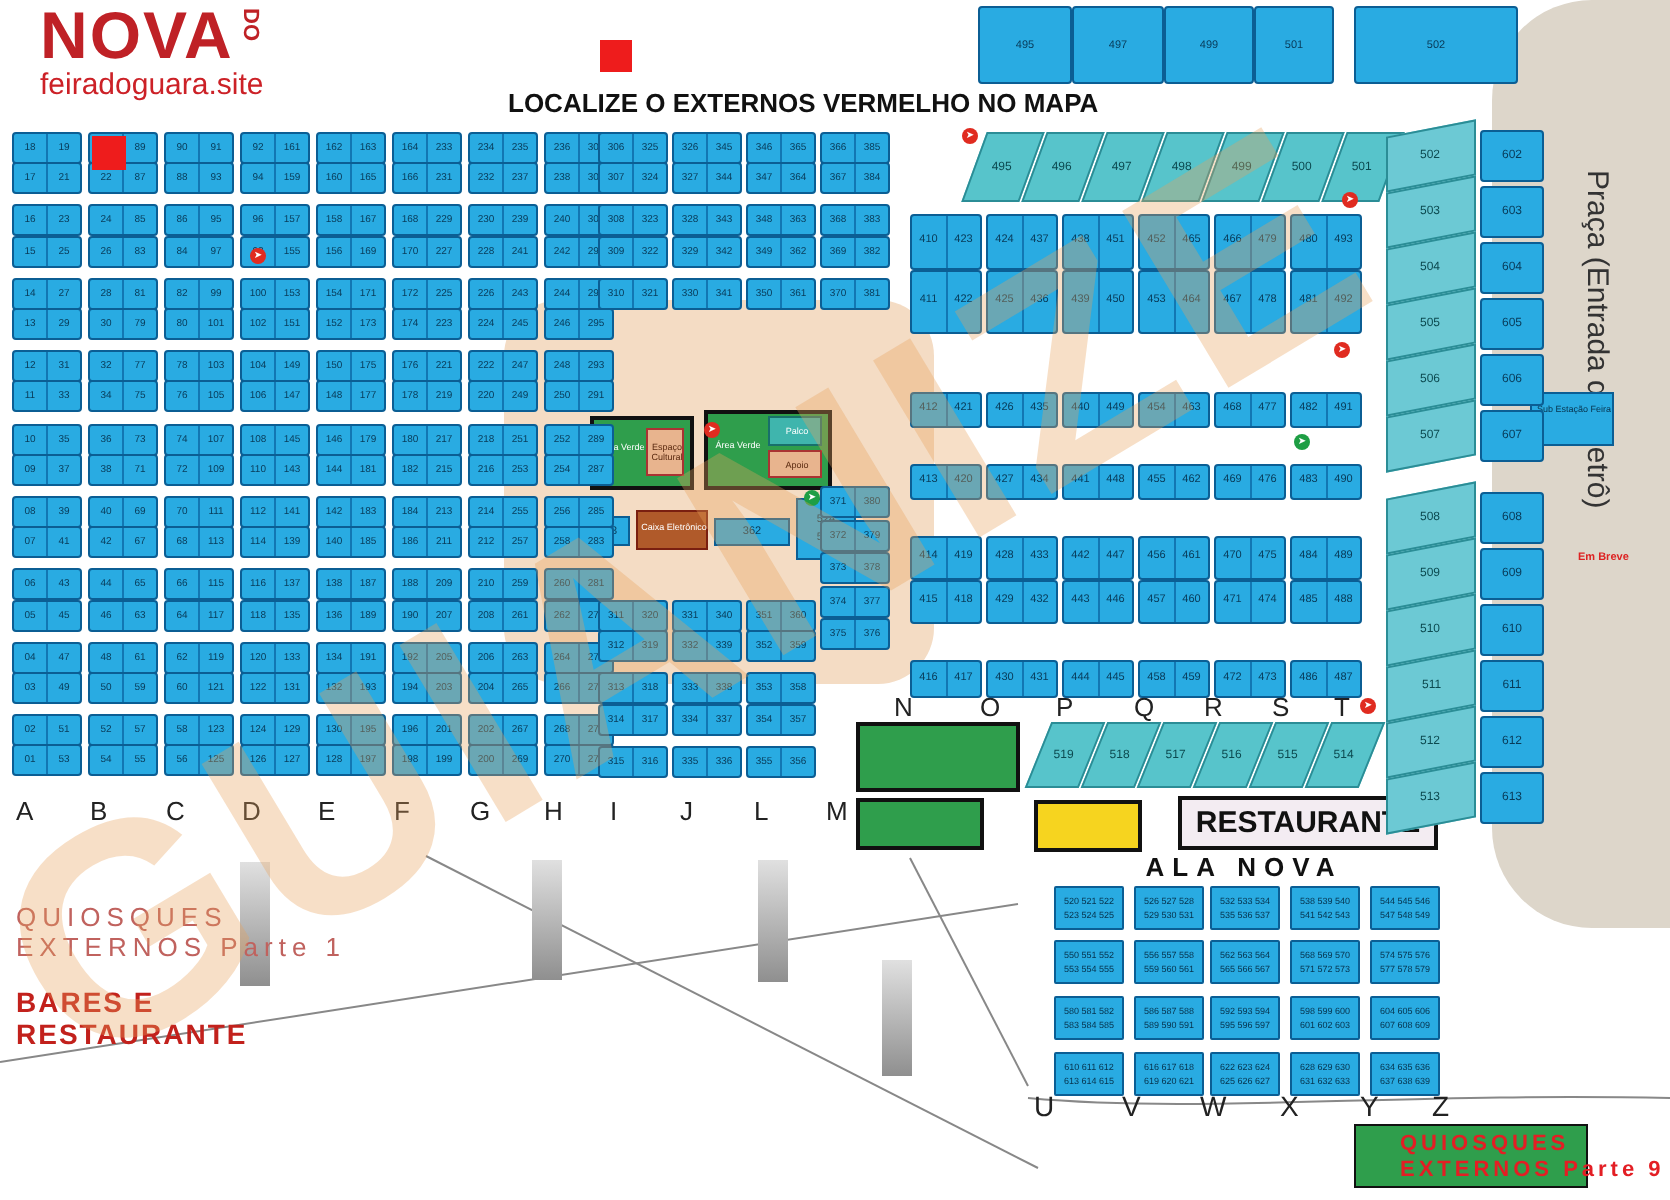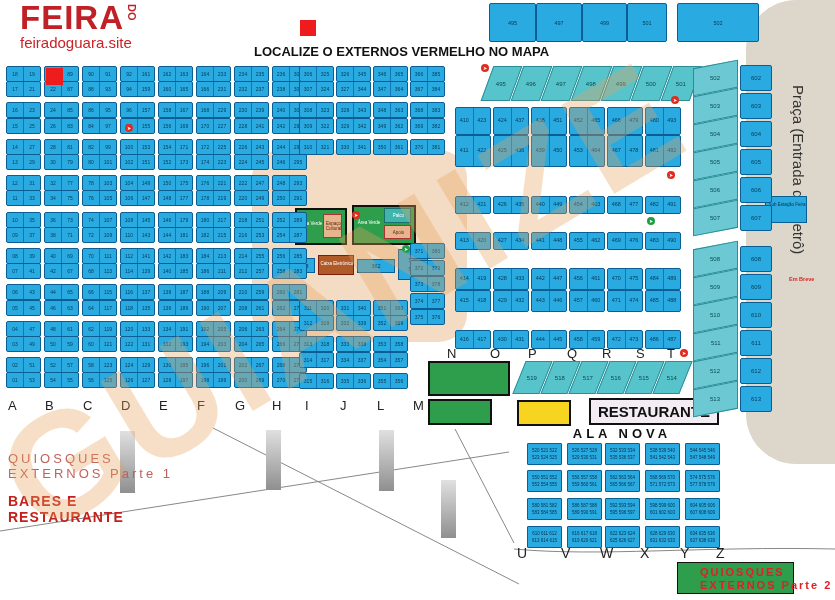--- a/index.html
+++ b/index.html
@@ -34,21 +34,21 @@
 
   <svg class="c" style="left:0;top:0;width:835px;height:600px;z-index:5;" viewBox="0 0 835 600">
     <line x1="0" y1="531" x2="509" y2="452" stroke="#888" stroke-width="1"></line>
     <line x1="213" y1="428" x2="519" y2="584" stroke="#888" stroke-width="1"></line>
     <line x1="455" y1="429" x2="514" y2="543" stroke="#888" stroke-width="1"></line>
     <path d="M514,549 C600,557 700,546 835,549" stroke="#888" stroke-width="1" fill="none"></path>
   </svg>
 
   <div class="c" style="left:20px;top:4px;width:180px;z-index:20;">
     <div style="display:flex;align-items:flex-start;">
-      <span style="font-size:33px;font-weight:900;color:#bf2126;letter-spacing:1px;line-height:0.85;">FEIRA</span>
+      <span style="font-size:33px;font-weight:900;color:#bf2126;letter-spacing:1px;line-height:0.85;">NOVA</span>
       <span style="font-size:11px;font-weight:900;color:#bf2126;writing-mode:vertical-rl;line-height:1;margin-left:2px;">DO</span>
     </div>
     <div style="font-size:15px;color:#cc2127;margin-top:2px;">feiradoguara.site</div>
   </div>
 
   <div class="c" style="left:300px;top:20px;width:16px;height:16px;background:#ee1c1c;z-index:20;"></div>
   <div class="c" style="left:254px;top:44px;font-size:13px;font-weight:bold;color:#111;z-index:20;">LOCALIZE O EXTERNOS VERMELHO NO MAPA</div>
 
   <div class="c" style="left:46px;top:68px;width:17px;height:17px;background:#ee1c1c;z-index:25;"></div>
 
@@ -105,21 +105,21 @@
     <div>EXTERNOS Parte 1</div>
   </div>
   <div class="c" style="left:8px;top:493px;color:#c2211c;font-size:14px;font-weight:bold;letter-spacing:1px;line-height:1.15;z-index:10;">
     <div>BARES E</div>
     <div>RESTAURANTE</div>
   </div>
 
   <div class="greenbox" style="left:677px;top:562px;width:115px;height:30px;border:1px solid #111;z-index:8;"></div>
   <div class="c" style="left:700px;top:566px;color:#e31e24;font-size:11px;font-weight:bold;letter-spacing:2px;line-height:1.2;z-index:10;">
     <div>QUIOSQUES</div>
-    <div>EXTERNOS Parte 2</div>
+    <div>EXTERNOS Parte 9</div>
   </div>
 
   <div class="c" style="left:765px;top:196px;width:42px;height:27px;background:#29abe2;border:1px solid #0b5e94;z-index:10;">
     <div class="tinytext" style="left:2px;top:5px;width:38px;color:#06324c;">Sub Estação Feira</div>
   </div>
 
   <div id="gen" class="c" style="left:0;top:0;width:835px;height:600px;z-index:12;">
       <div class="pair" style="left: 6px; top: 66px; width: 33px; height: 14px;">
         <div class="cell">18</div>
         <div class="cell">19</div>

